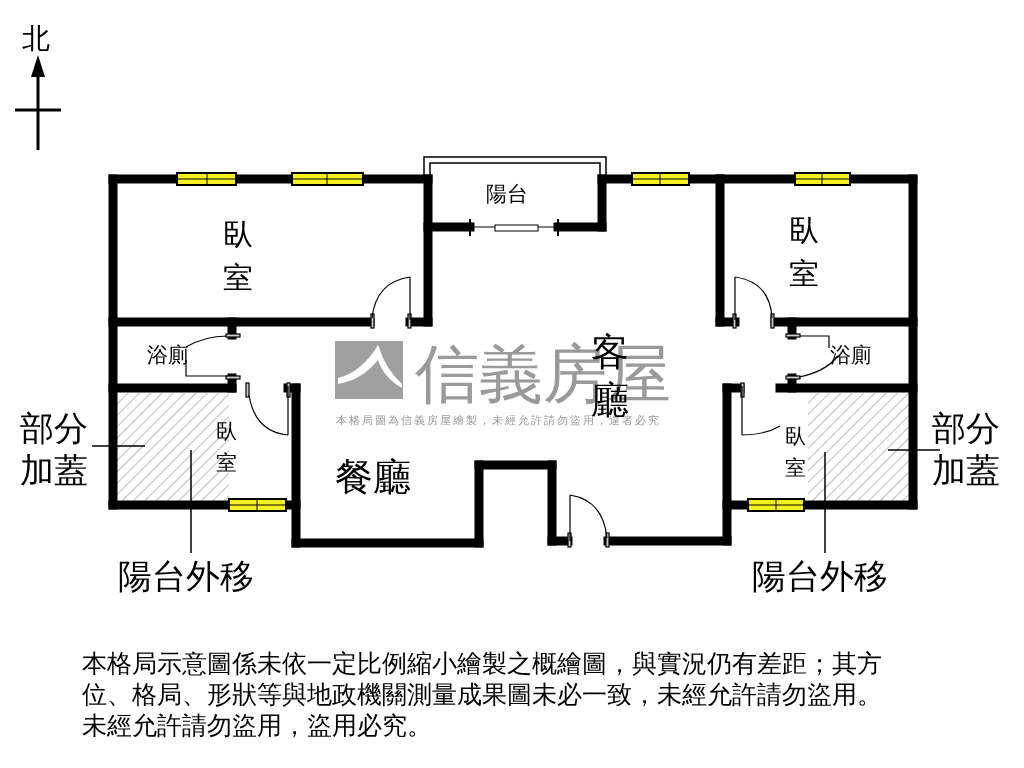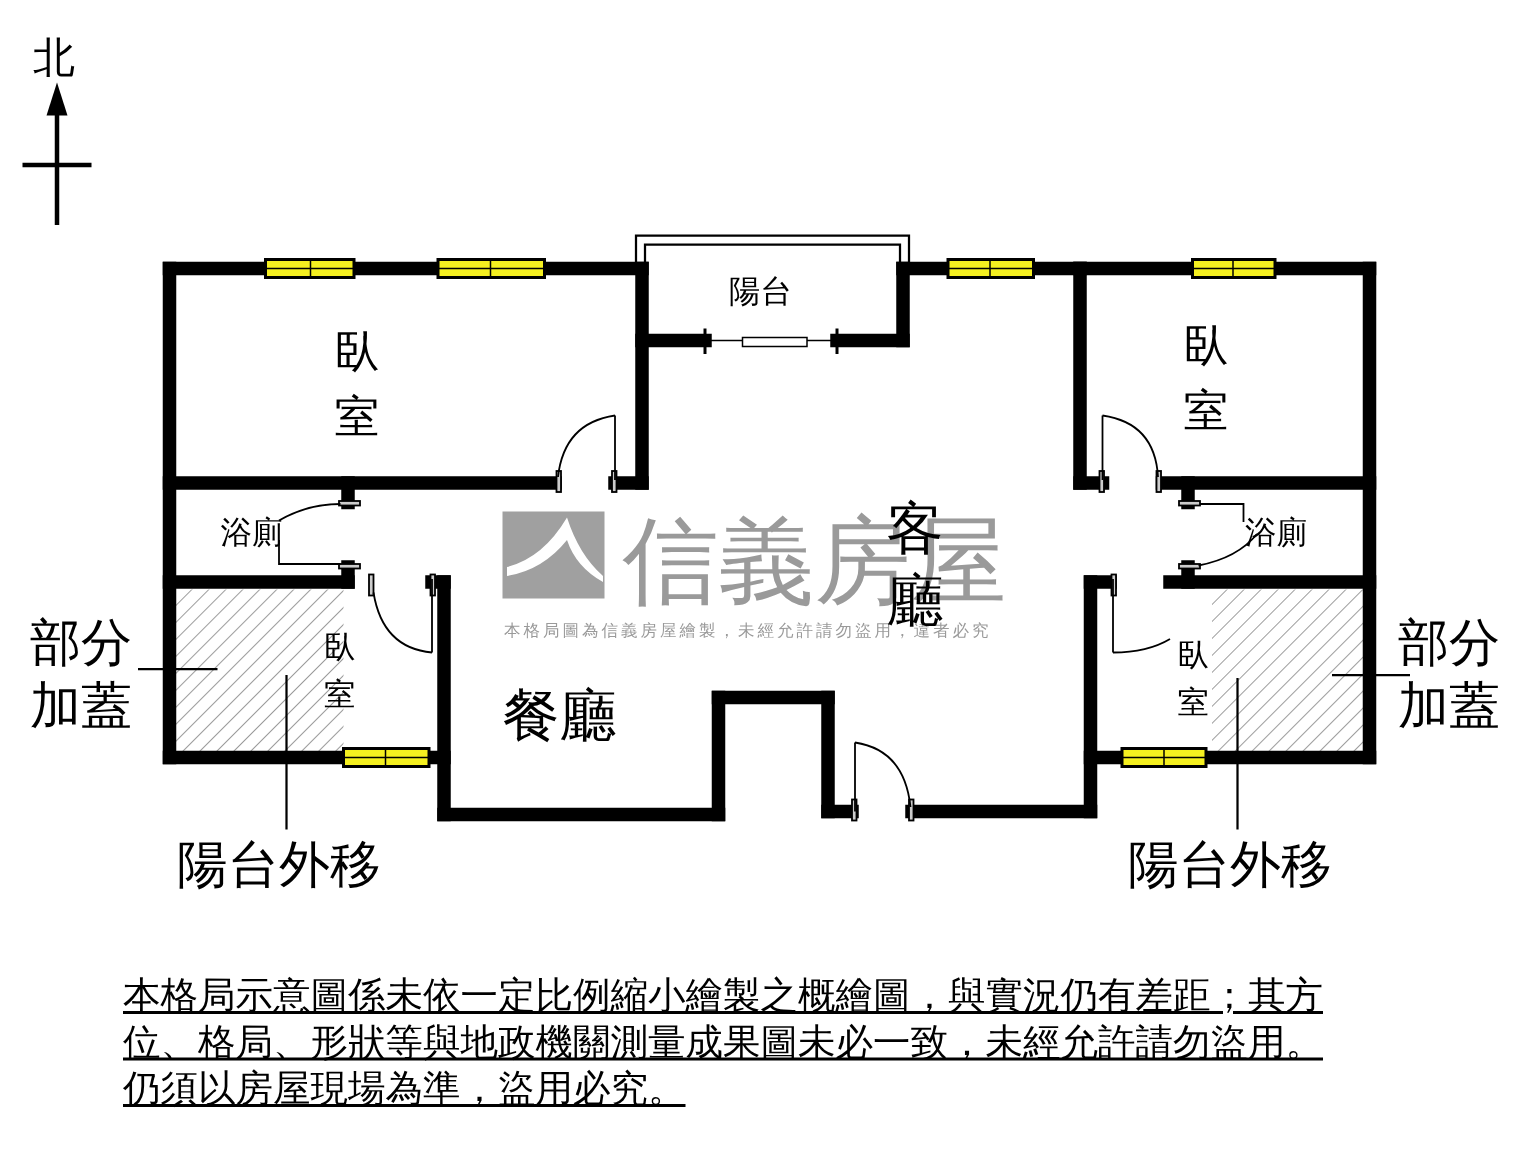--- a/index.html
+++ b/index.html
@@ -4,21 +4,21 @@
 <style>
   html, body { margin:0; padding:0; background:#ffffff; }
   body { width:1024px; height:768px; position:relative; overflow:hidden;
          font-family:"DejaVu Serif","Liberation Serif",serif; color:#000; }
   #plan { position:absolute; left:0; top:0; width:1024px; height:768px; }
   .room-label { font-family:"DejaVu Serif","Liberation Serif",serif; fill:#000; }
   .wm-text { font-family:"DejaVu Sans","Liberation Sans",sans-serif; fill:#9a9a9a; }
   .wm-sub { font-family:"DejaVu Sans","Liberation Sans",sans-serif; fill:#9a9a9a; letter-spacing:2px; }
   .disclaimer { position:absolute; left:82px; top:648px; width:920px;
     font-family:"DejaVu Serif","Liberation Serif",serif; font-size:25px; line-height:31px; color:#000; }
-  .disclaimer div { white-space:nowrap;text-decoration:underline; }
+  .disclaimer div { white-space:nowrap; }
 </style>
 </head>
 <body>
 
 <svg id="plan" viewBox="0 0 1024 768" xmlns="http://www.w3.org/2000/svg">
   <defs>
     <pattern id="hatch" patternUnits="userSpaceOnUse" width="8" height="8" patternTransform="rotate(45)">
       <line x1="0" y1="0" x2="0" y2="8" stroke="#7a7a7a" stroke-width="1"></line>
     </pattern>
   </defs>
@@ -204,14 +204,14 @@
   <text class="room-label" x="20" y="482" font-size="34">加蓋</text>
   <text class="room-label" x="932" y="440" font-size="34">部分</text>
   <text class="room-label" x="932" y="482" font-size="34">加蓋</text>
   <text class="room-label" x="118" y="588" font-size="34">陽台外移</text>
   <text class="room-label" x="752" y="588" font-size="34">陽台外移</text>
 </svg>
 
 <div class="disclaimer">
   <div>本格局示意圖係未依一定比例縮小繪製之概繪圖，與實況仍有差距；其方</div>
   <div>位、格局、形狀等與地政機關測量成果圖未必一致，未經允許請勿盜用。</div>
-  <div>仍須以房屋現場為準，盜用必究。</div>
+  <div>未經允許請勿盜用，盜用必究。</div>
 </div>
 
 </body></html>

